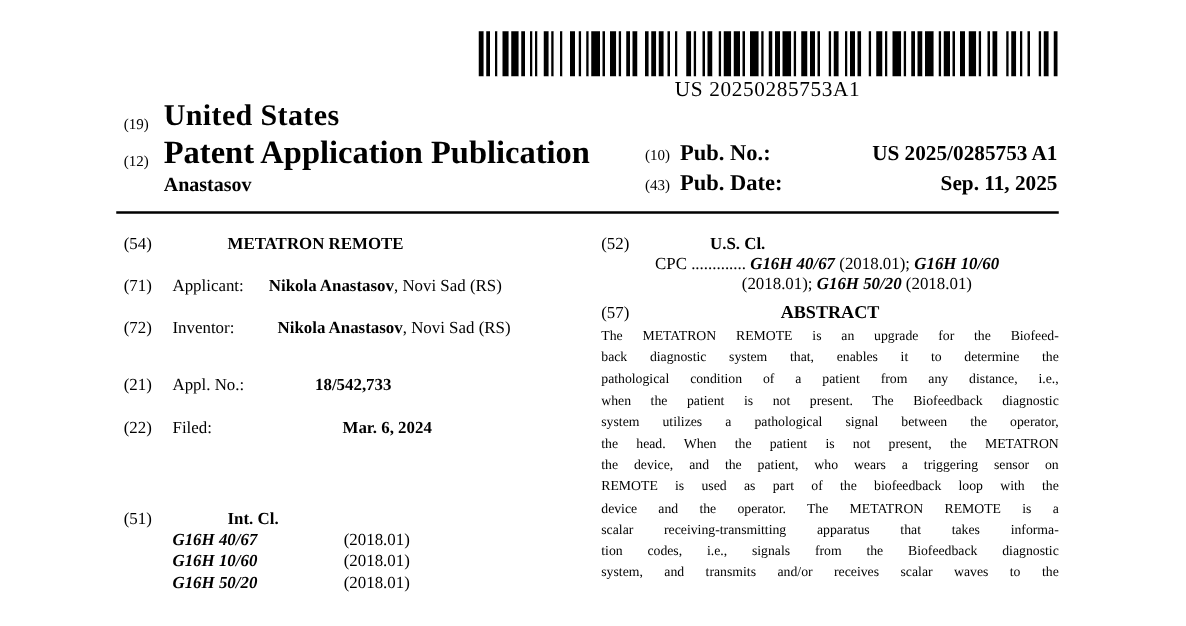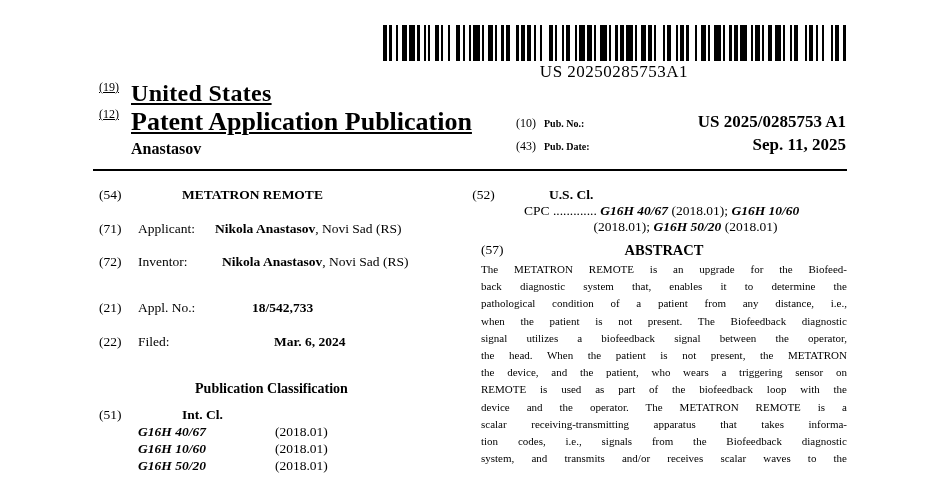--- a/index.html
+++ b/index.html
@@ -10,40 +10,40 @@
   
   .barcode-area{position:absolute;left:383px;top:25px;width:462px;}
   .barcode-bars{display:flex;height:36px;width:462px;}
   .barcode-bars span{flex-basis:0;height:100%;}
   .barcode-bars .b{background:#000;}
   .barcode-bars .w{background:#fff;}
   .barcode-text{text-align:center;font-size:17px;margin-top:1px;letter-spacing:.5px;}
 
   
   .hdr-left{position:absolute;left:99px;top:80px;}
-  .hdr-row{display:flex;align-items:flex-start;white-space:nowrap;text-decoration:underline;}
+  .hdr-row{display:flex;align-items:flex-end;white-space:nowrap;}
   .kind-num{font-size:12px;width:32px;flex:0 0 auto;}
   .country{font-size:24px;font-weight:bold;letter-spacing:.3px;}
   .doctype{font-size:26px;font-weight:bold;}
   .surname{font-size:16px;font-weight:bold;margin-left:32px;margin-top:3px;}
 
   
   .hdr-right{position:absolute;left:516px;top:112px;width:330px;}
   .pub-row{display:flex;align-items:baseline;white-space:nowrap;}
   .pub-row + .pub-row{margin-top:3px;}
   .pub-num{font-size:12px;width:28px;flex:0 0 auto;}
-  .pub-label{font-size:10px;font-weight:bold;}
+  .pub-label{font-size:18px;font-weight:bold;}
   .pub-value{font-size:17px;font-weight:bold;margin-left:auto;}
 
   .rule{position:absolute;left:93px;top:169px;width:754px;height:2px;background:#000;}
 
   
   .row{position:absolute;display:flex;font-size:13.5px;line-height:16px;white-space:nowrap;}
   .lrow{left:99px;width:350px;}
-  .rrow{left:462px;width:366px;text-align:center;}
+  .rrow{left:481px;width:366px;}
   .sec-num{width:39px;flex:0 0 auto;}
   .rrow .sec-num{width:43px;}
   .bold{font-weight:bold;margin-left:44px;}
   .name{font-weight:bold;}
   .lbl-applicant{width:77px;display:inline-block;}
   .lbl-inventor{width:84px;display:inline-block;}
   .lbl-appl{width:70px;display:inline-block;}
   .lbl-filed{width:92px;display:inline-block;}
   .center-head{position:absolute;left:99px;width:345px;text-align:center;
                font-size:14px;font-weight:bold;white-space:nowrap;}
@@ -258,21 +258,20 @@
   <div class="row lrow" style="top:300px">
     <span class="sec-num">(21)</span>
     <span><span class="lbl-appl">Appl. No.:</span><span class="bold">18/542,733</span></span>
   </div>
 
   <div class="row lrow" style="top:334px">
     <span class="sec-num">(22)</span>
     <span><span class="lbl-filed">Filed:</span><span class="bold">Mar. 6, 2024</span></span>
   </div>
 
-  <div class="center-head" style="top:381px">Publication Classification</div>
 
   <div class="row lrow" style="top:407px">
     <span class="sec-num">(51)</span>
     <span class="bold">Int. Cl.</span>
   </div>
   <div class="cls-row" style="top:424px">
     <span class="cls-code">G16H 40/67</span><span>(2018.01)</span>
   </div>
   <div class="cls-row" style="top:441px">
     <span class="cls-code">G16H 10/60</span><span>(2018.01)</span>
@@ -294,21 +293,21 @@
   <div class="abs-head" style="top:242px">
     <span class="sec-num">(57)</span>
     <div class="abs-title">ABSTRACT</div>
   </div>
 
   <div class="abstract">
     <div class="abs-line">The METATRON REMOTE is an upgrade for the Biofeed-</div>
     <div class="abs-line">back diagnostic system that, enables it to determine the</div>
     <div class="abs-line">pathological condition of a patient from any distance, i.e.,</div>
     <div class="abs-line">when the patient is not present. The Biofeedback diagnostic</div>
-    <div class="abs-line">signal utilizes a biofeedback signal between the operator,</div>
+    <div class="abs-line">system utilizes a pathological signal between the operator,</div>
     <div class="abs-line">the head. When the patient is not present, the METATRON</div>
     <div class="abs-line">the device, and the patient, who wears a triggering sensor on</div>
     <div class="abs-line">REMOTE is used as part of the biofeedback loop with the</div>
     <div class="abs-line">device and the operator. The METATRON REMOTE is a</div>
     <div class="abs-line">scalar receiving-transmitting apparatus that takes informa-</div>
     <div class="abs-line">tion codes, i.e., signals from the Biofeedback diagnostic</div>
     <div class="abs-line">system, and transmits and/or receives scalar waves to the</div>
     <div class="abs-line last">patient within a scalar quantum field.</div>
   </div>
 

